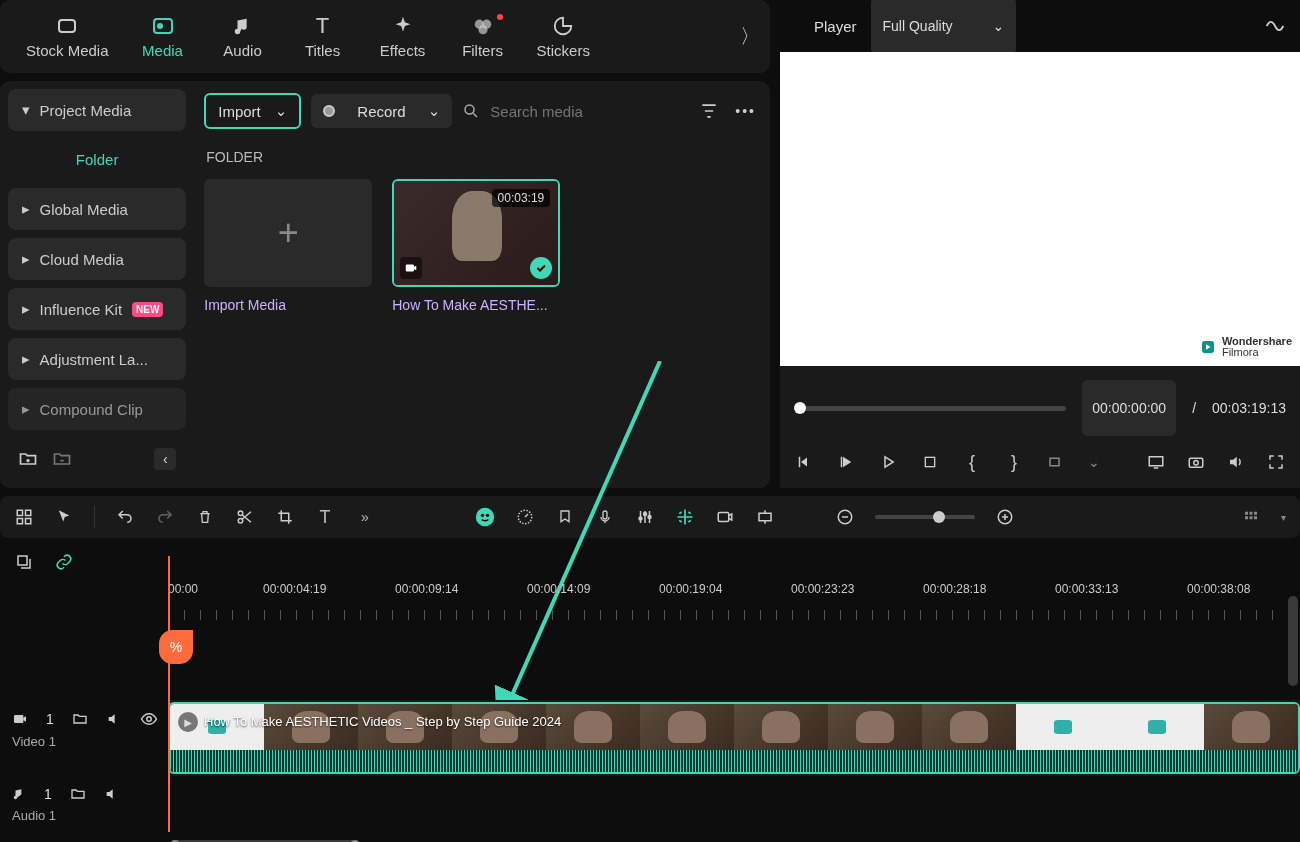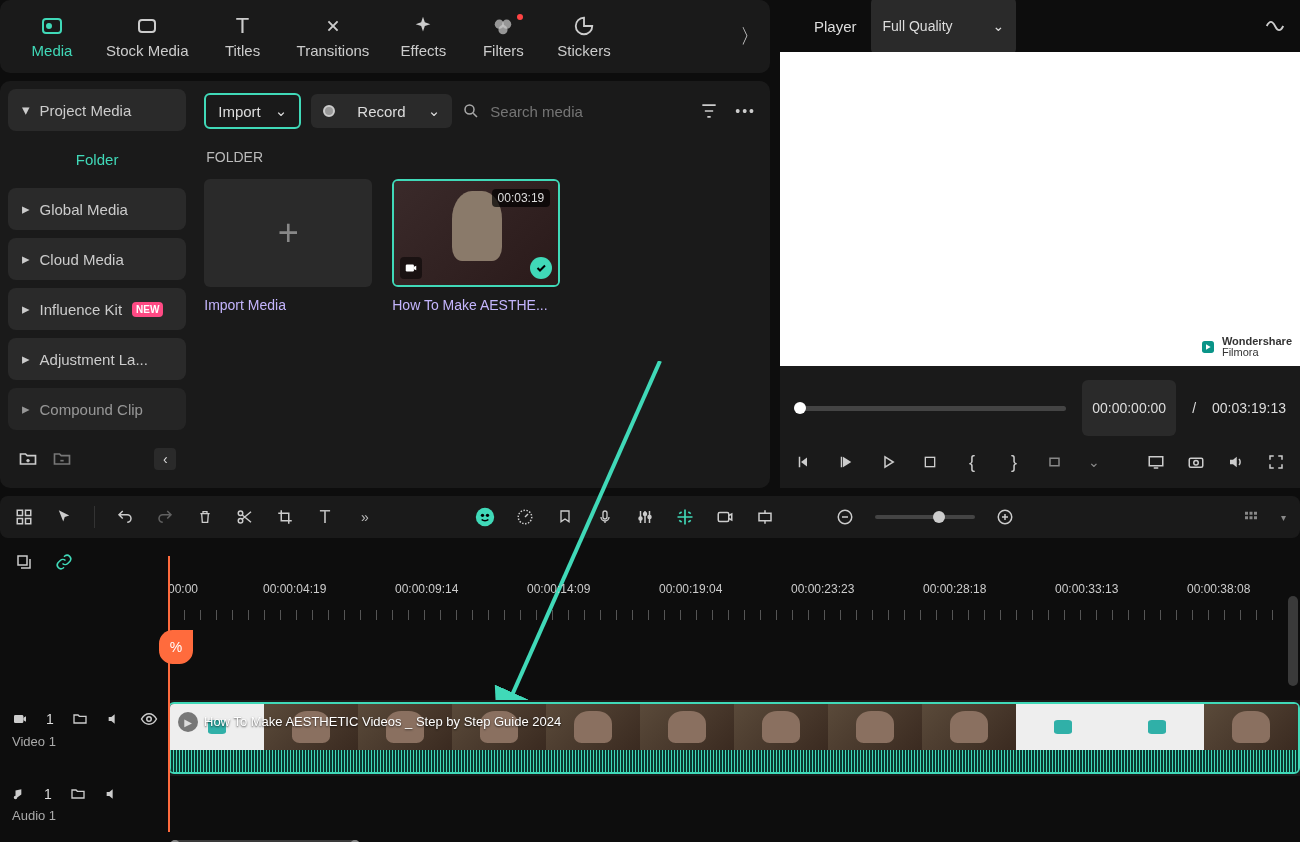--- a/index.html
+++ b/index.html
@@ -164,50 +164,50 @@
     .tls-dot { width: 10px; height: 10px; background: #888; border-radius: 50%; position: absolute; top: 0;}
     .tls-l { left: 0;} .tls-r { right: 0;}
     .vscroll { position: absolute; right: 2px; top: 596px; width: 10px; height: 90px; background: #3a3a3a; border-radius: 5px;}
   </style>
 </head>
 <body>
 
 <div class="row1">
   <div class="col-left">
     <div class="top-tabs">
+      <div class="tab">
+        <span class="tab-icon">
+            <svg viewBox="0 0 24 24" width="24" height="24" fill="none" stroke="#ccc" stroke-width="2">
+              <rect x="4" y="6" width="16" height="12" rx="3"></rect>
+            </svg>
+          </span>
+        <span class="tab-label">Stock Media</span>
+      </div>
       <div class="tab active">
         <span class="tab-icon">
             <svg viewBox="0 0 24 24" width="24" height="24" fill="none" stroke="#40d9b8" stroke-width="2">
               <rect x="3" y="5" width="18" height="14" rx="3"></rect>
               <circle cx="9" cy="12" r="2" fill="#40d9b8"></circle>
             </svg>
           </span>
         <span class="tab-label">Media</span>
       </div>
       <div class="tab">
         <span class="tab-icon">
-            <svg viewBox="0 0 24 24" width="24" height="24" fill="none" stroke="#ccc" stroke-width="2">
-              <rect x="4" y="6" width="16" height="12" rx="3"></rect>
-            </svg>
-          </span>
-        <span class="tab-label">Stock Media</span>
+            <svg viewBox="0 0 24 24" width="22" height="22" fill="#ccc">
+              <path d="M9 18a3 3 0 1 1-3-3V6l10-2v9a3 3 0 1 1-3-3"></path>
+            </svg>
+          </span>
+        <span class="tab-label">Audio</span>
       </div>
       <div class="tab">
         <span class="tab-icon">
             <span style="font-size:22px;font-weight:500;color:#ccc">T</span>
           </span>
         <span class="tab-label">Titles</span>
-      </div>
-      <div class="tab">
-        <span class="tab-icon">
-            <svg viewBox="0 0 24 24" width="22" height="22" fill="#ccc">
-              <path d="M7 7l5 5-5 5M17 7l-5 5 5 5" stroke="#ccc" stroke-width="2" fill="none"></path>
-            </svg>
-          </span>
-        <span class="tab-label">Transitions</span>
       </div>
       <div class="tab" style="position:relative">
         <span class="tab-icon">
             <svg viewBox="0 0 24 24" width="22" height="22" fill="#ccc">
               <path d="M12 2l2 6 6 2-6 2-2 6-2-6-6-2 6-2z"></path>
             </svg>
           </span>
         <span class="tab-label">Effects</span>
       </div>
       <div class="tab" style="position:relative">

